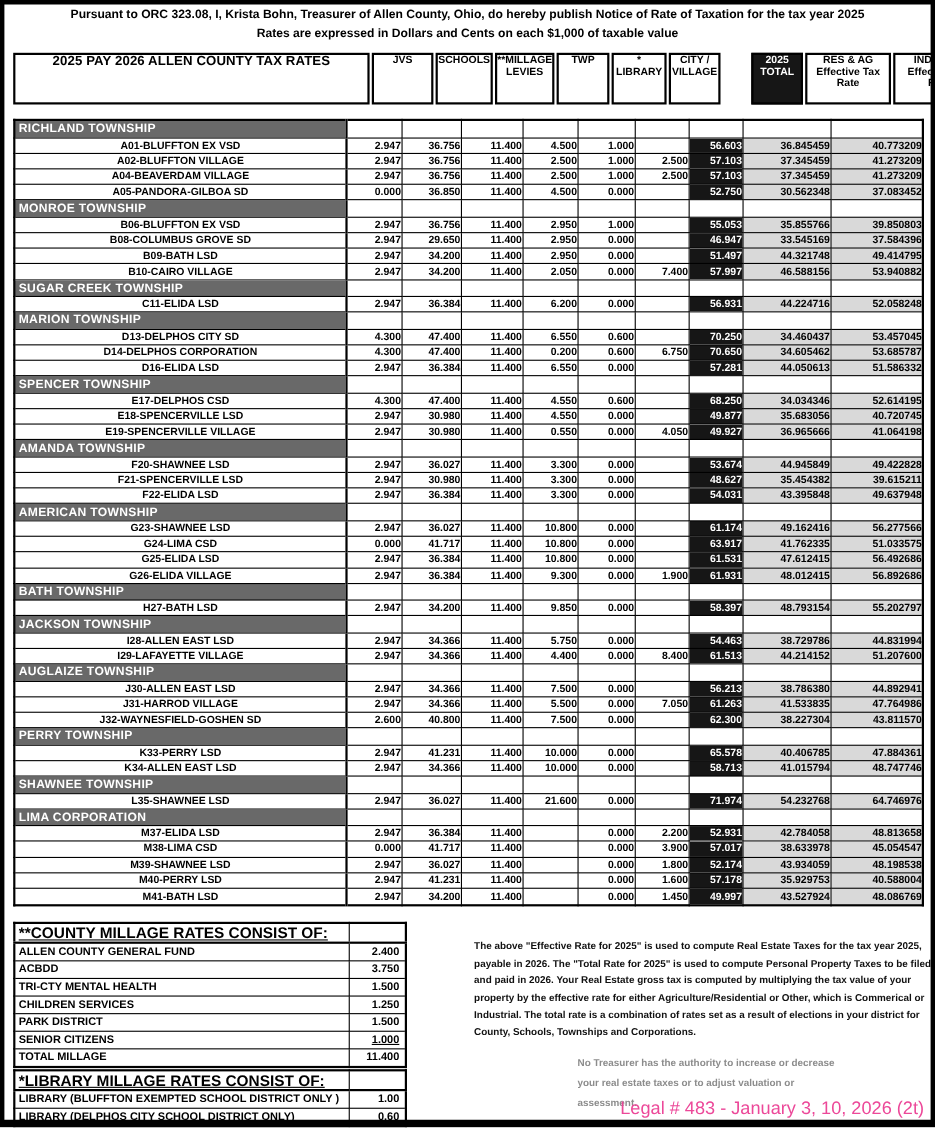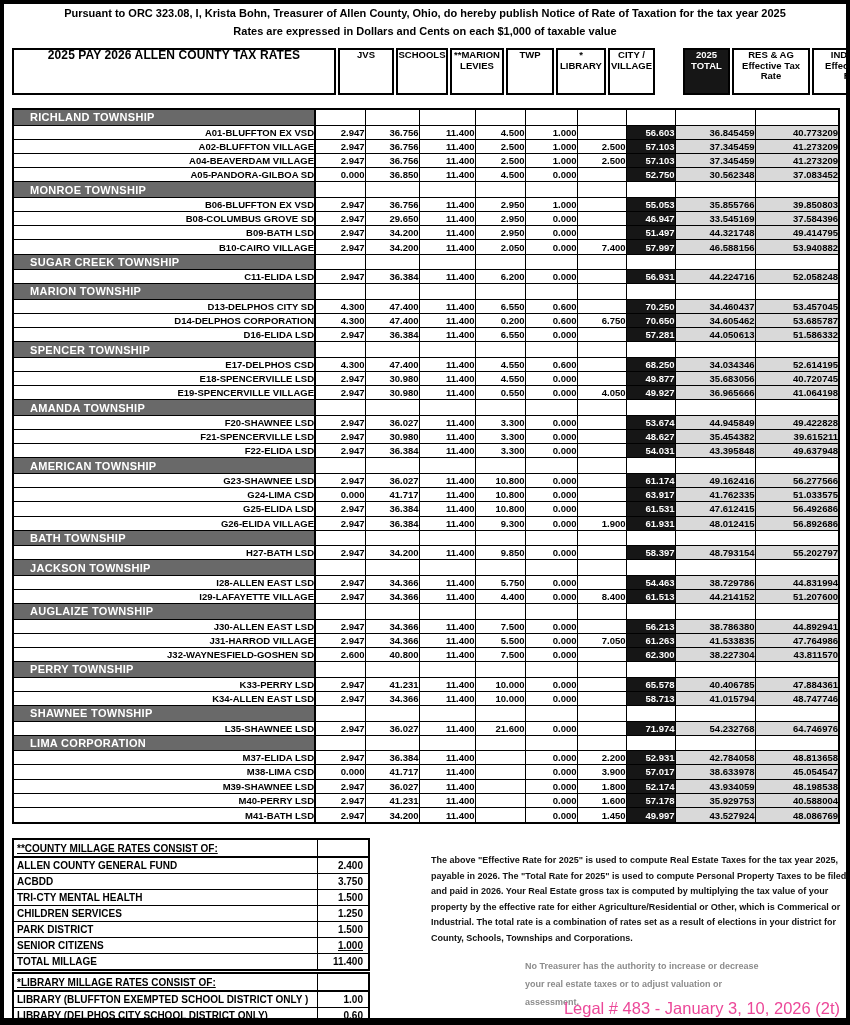--- a/index.html
+++ b/index.html
@@ -14,29 +14,29 @@
   .nl2{top:25px;}
   
   .header-row{position:absolute;left:12px;top:48px;width:826px;height:47px;display:flex;gap:2px;box-sizing:border-box;}
   .hbox{border:2px solid #000;box-sizing:border-box;background:#fff;display:flex;align-items:flex-start;justify-content:center;text-align:center;padding-bottom:3px;font-weight:bold;font-size:9.5px;line-height:10.5px;flex:none;}
   .hbox.dark{background:var(--total-bg,#161616);color:#fff;margin-left:26px;}
   .title-box{width:324px;font-size:12px;letter-spacing:0.1px;}
   
   table.main{position:absolute;left:12px;top:108px;width:826px;height:716px;border-collapse:collapse;table-layout:fixed;border:2px solid #000;}
   table.main td{border:1px solid #000;font-weight:bold;font-size:9.5px;padding:0;vertical-align:middle;overflow:hidden;white-space:nowrap;}
   table.main td:first-child{border-right:2px solid #000;}
-  td.district{text-align:right;padding-left:3px;}
+  td.district{text-align:center;padding-left:3px;}
   td.num{text-align:right;padding-right:6px;}
   td.total{background:var(--total-bg,#161616);color:#fff;}
   td.eff{background:var(--eff-bg,#d9d9d9);padding-right:8px;}
-  tr.bar td.barcell{background:var(--bar,#696969);color:#fff;font-size:11px;padding-left:16px;letter-spacing:0.3px;}
+  tr.bar td.barcell{background:var(--bar,#696969);color:#fff;font-size:11px;padding-left:3px;letter-spacing:0.3px;}
   
   table.mill{position:absolute;left:12px;border-collapse:collapse;table-layout:fixed;border:2px solid #000;width:356px;}
   table.mill td{border:1px solid #000;font-weight:bold;font-size:10px;padding:0 3px;vertical-align:middle;height:15px;white-space:nowrap;overflow:hidden;}
-  table.mill td.mtitle{font-size:10px;text-decoration:underline;border-bottom:2px solid #000;height:16px;}
+  table.mill td.mtitle{font-size:14px;text-decoration:underline;border-bottom:2px solid #000;height:16px;}
   table.mill td.mhval{border-bottom:2px solid #000;}
   table.mill td.mval{text-align:right;padding-right:5px;margin-left:12px;}
   table.mill col.c-label{width:304px;}
   table.mill col.c-val{width:52px;}
   .county{top:838px;}
   .library{top:972px;}
   .uline{text-decoration:underline;}
   
   .note{position:absolute;left:431px;top:853px;width:420px;font-size:9px;font-weight:bold;line-height:15.5px;color:#111;}
   .tnote{position:absolute;left:525px;top:957px;width:235px;font-size:9px;font-weight:bold;line-height:18px;color:var(--note-gray,#8c8c8c);}
@@ -61,21 +61,21 @@
           <div>JVS</div>
         </div>
       </div>
       <div class="hbox" style="width: 52px;">
         <div>
           <div>SCHOOLS</div>
         </div>
       </div>
       <div class="hbox" style="width: 54px;">
         <div>
-          <div>**MARION</div>
+          <div>**MILLAGE</div>
           <div>LEVIES</div>
         </div>
       </div>
       <div class="hbox" style="width: 48px;">
         <div>
           <div>TWP</div>
         </div>
       </div>
       <div class="hbox" style="width: 50px;">
         <div>

